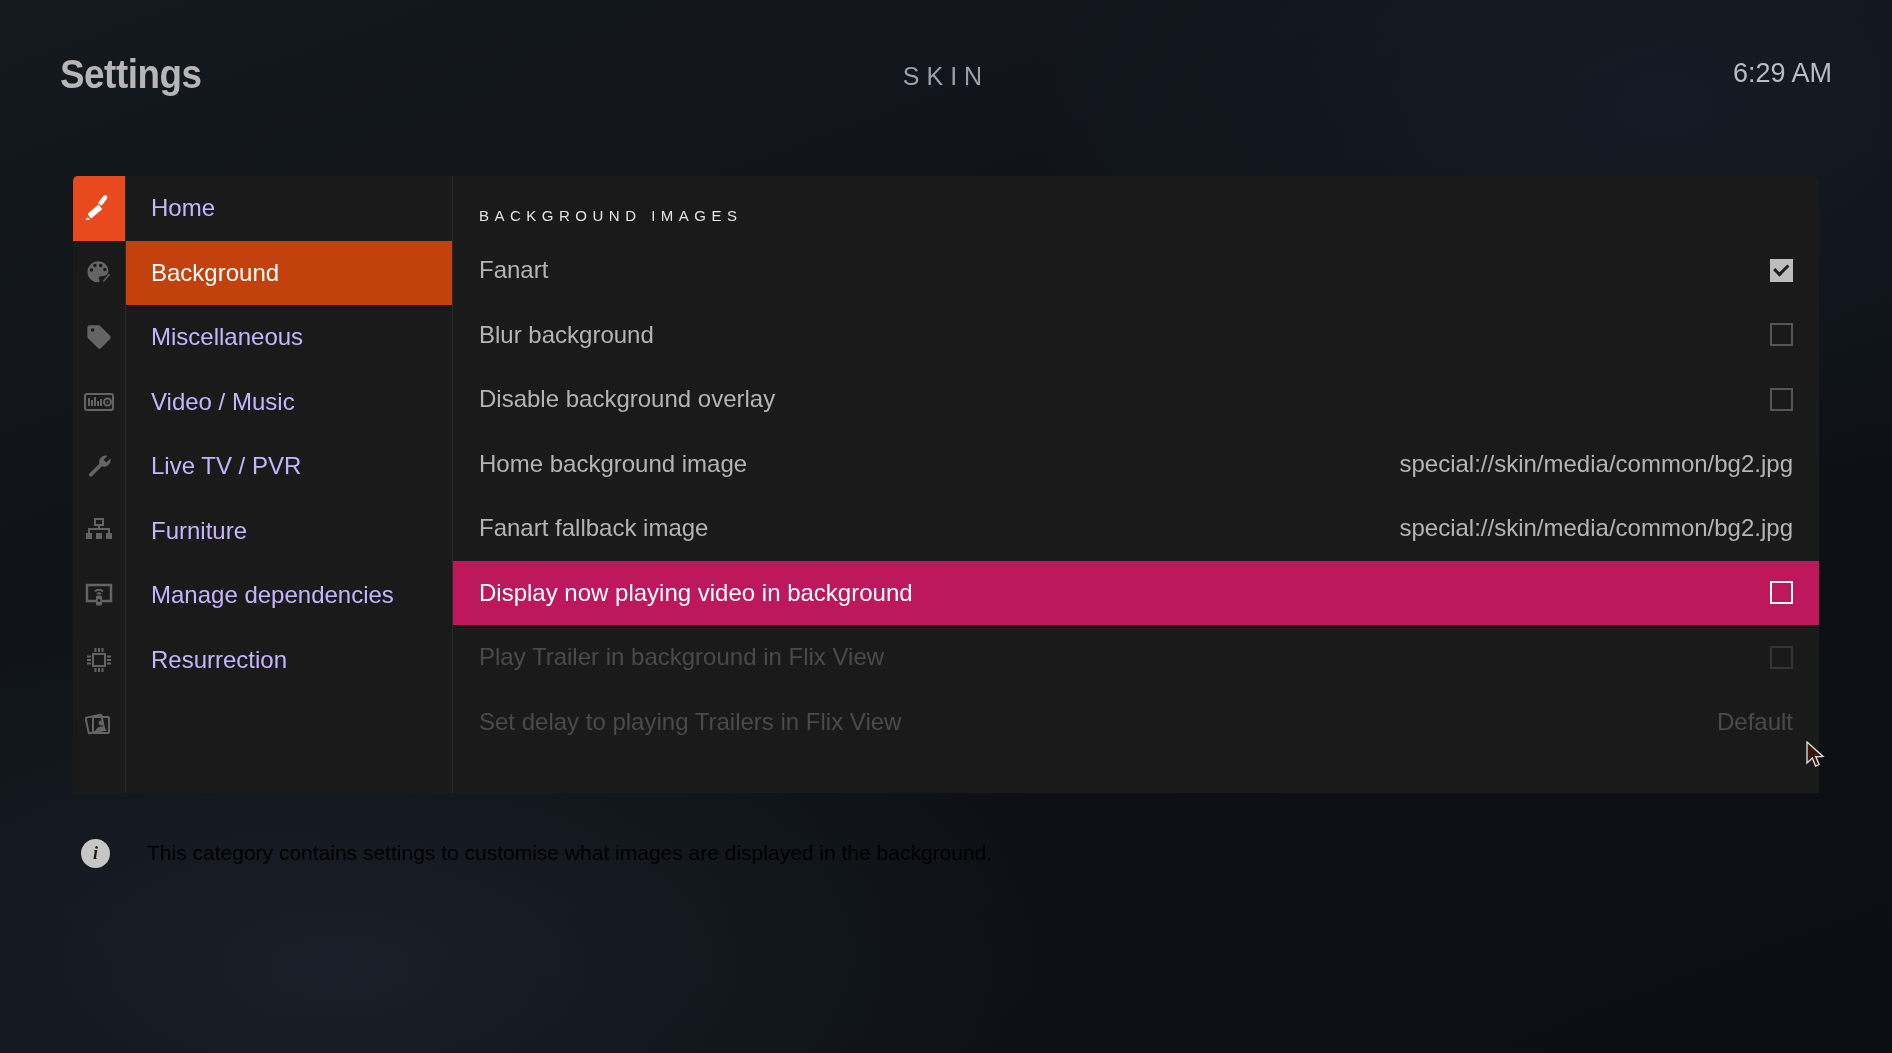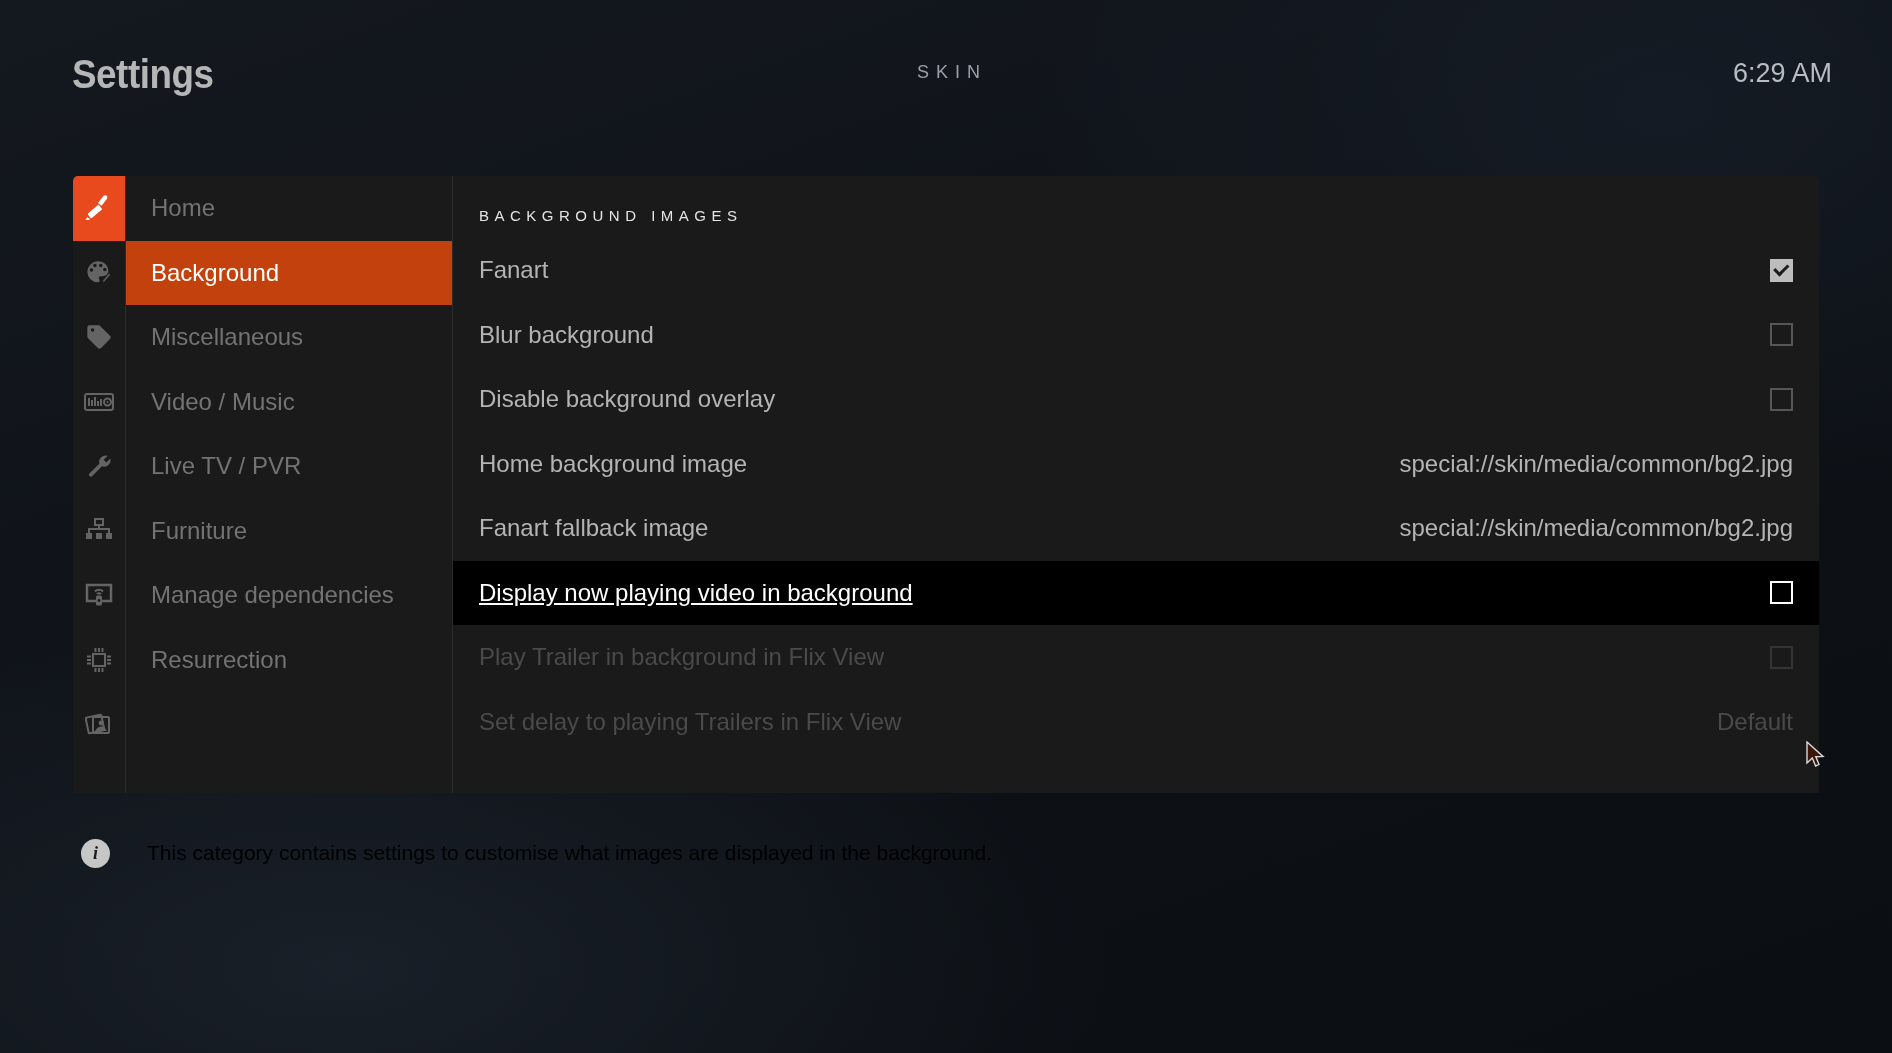--- a/index.html
+++ b/index.html
@@ -12,35 +12,35 @@
     background:
       radial-gradient(ellipse 1100px 520px at 18% 92%, rgba(36,44,56,0.55) 0%, rgba(18,22,28,0) 70%),
       radial-gradient(ellipse 900px 600px at 88% 10%, rgba(26,34,46,0.55) 0%, rgba(14,18,24,0) 70%),
       linear-gradient(160deg, #14181f 0%, #10141a 35%, #0d1116 60%, #0b0e13 100%);
     color: #b8b8b8;
     position: relative;
   }
 
   
   .header {
-    position: absolute; top: 0; left: 12px; right: 0; height: 148px;
+    position: absolute; top: 0; left: 0; right: 0; height: 148px;
   }
   .hdr-title {
     position: absolute; left: 60px; top: 52px;
     font-size: 40px; font-weight: bold;
     font-stretch: condensed;
     color: #b6b6b6;
     letter-spacing: -0.5px;
     transform: scaleX(0.92);
     transform-origin: left center;
   }
   .hdr-center {
     position: absolute; left: 0; right: 0; top: 62px;
     text-align: center;
-    font-size: 18px;
+    font-size: 25px;
     letter-spacing: 7px;
     color: #9aa0a8;
   }
   .hdr-clock {
     position: absolute; right: 60px; top: 58px;
     font-size: 27px;
     color: #b9bcc0;
   }
 
   
@@ -73,21 +73,21 @@
   .nav {
     width: 327px; flex: 0 0 327px;
     position: relative;
     border-left: 1px solid #2b2b2b;
   }
   .nav-item {
     height: 64.5px;
     display: flex; align-items: center;
     padding-left: 25px;
     font-size: 24px;
-    color: #737373;
+    color: #c4b5fd;
     white-space: nowrap;
   }
   .nav-item.selected {
     background: #c2410c;
     color: #ffffff;
   }
 
   
   .content {
     flex: 1 1 auto;
@@ -111,21 +111,21 @@
     color: #b4b4b4;
     position: relative;
   }
   .srow .label { white-space: nowrap; }
   .srow .value {
     margin-left: auto;
     font-size: 24px;
     color: #b4b4b4;
     white-space: nowrap;
   }
-  .srow.selected { background: #000000; color: #ffffff; text-decoration: underline; }
+  .srow.selected { background: #be185d; color: #ffffff; }
   .srow.disabled { color: #4a4a4a; justify-content: flex-end; }
   .srow.disabled .value { color: #4a4a4a; }
 
   
   .cb {
     margin-left: auto;
     width: 23px; height: 23px;
     border: 2px solid #565656;
     display: flex; align-items: center; justify-content: center;
     flex: 0 0 auto;

